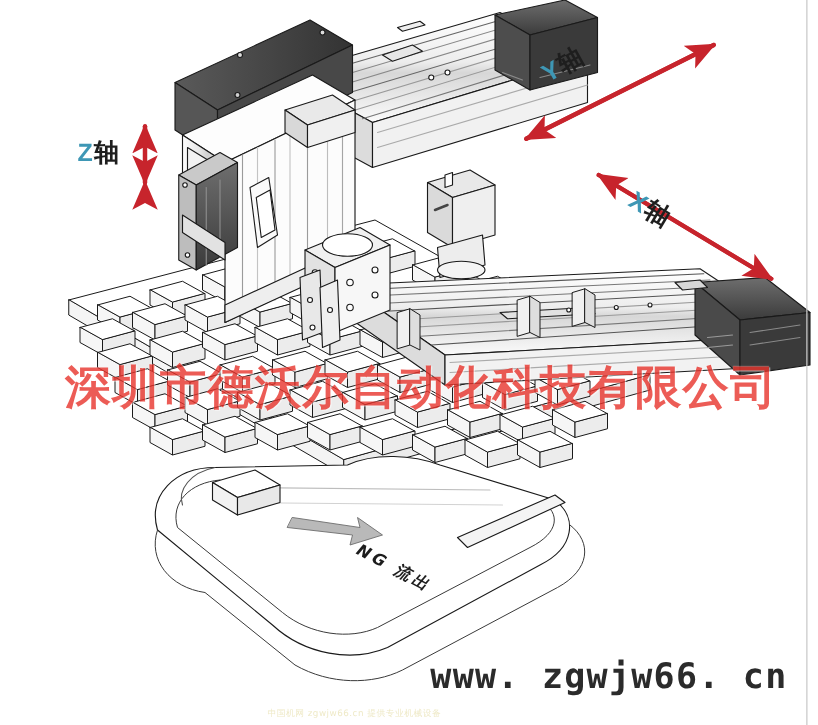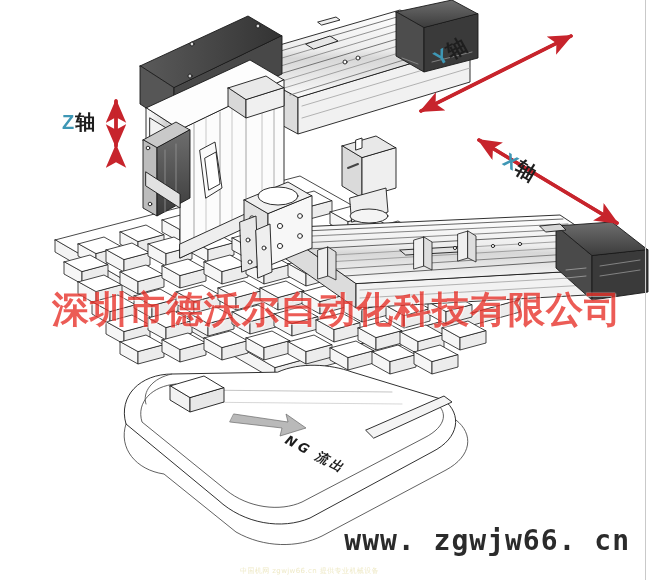--- a/index.html
+++ b/index.html
@@ -27,21 +27,21 @@
   
   #watermark-company{position:absolute;left:52px;top:285px;white-space:nowrap;
     font-family:Liberation Serif, serif;font-size:37px;font-weight:700;
     letter-spacing:1px;color:#e8342c;opacity:.80;
     text-shadow:0 0 1px rgba(255,255,255,.9),1px 1px 0 rgba(255,255,255,.55);}
   #watermark-url{position:absolute;right:24px;top:524px;white-space:nowrap;
     font-family:"DejaVu Sans Mono","Liberation Mono",monospace;
     font-size:28px;font-weight:700;color:#2b2b2b;letter-spacing:1px;}
   #watermark-footer{position:absolute;left:214px;top:566px;white-space:nowrap;
     font-family:"DejaVu Sans",sans-serif;font-size:7px;letter-spacing:.4px;
-    color:#e9e2b4;opacity:.75;margin-left:26px;}
+    color:#e9e2b4;opacity:.75;}
 
   
   #frame-right-border{position:absolute;right:8px;top:0;width:1px;height:580px;
     background:#c9c9c9;}
 </style>
 </head>
 <body>
 
 <div id="stage">
 

